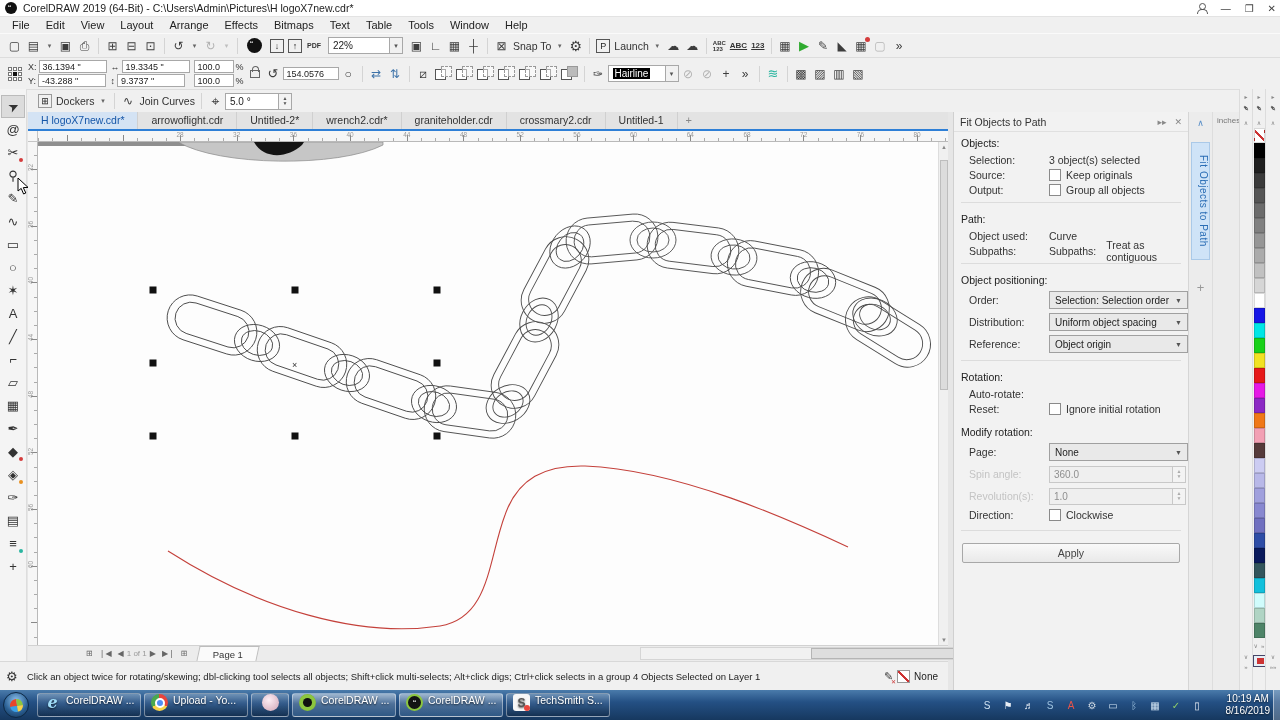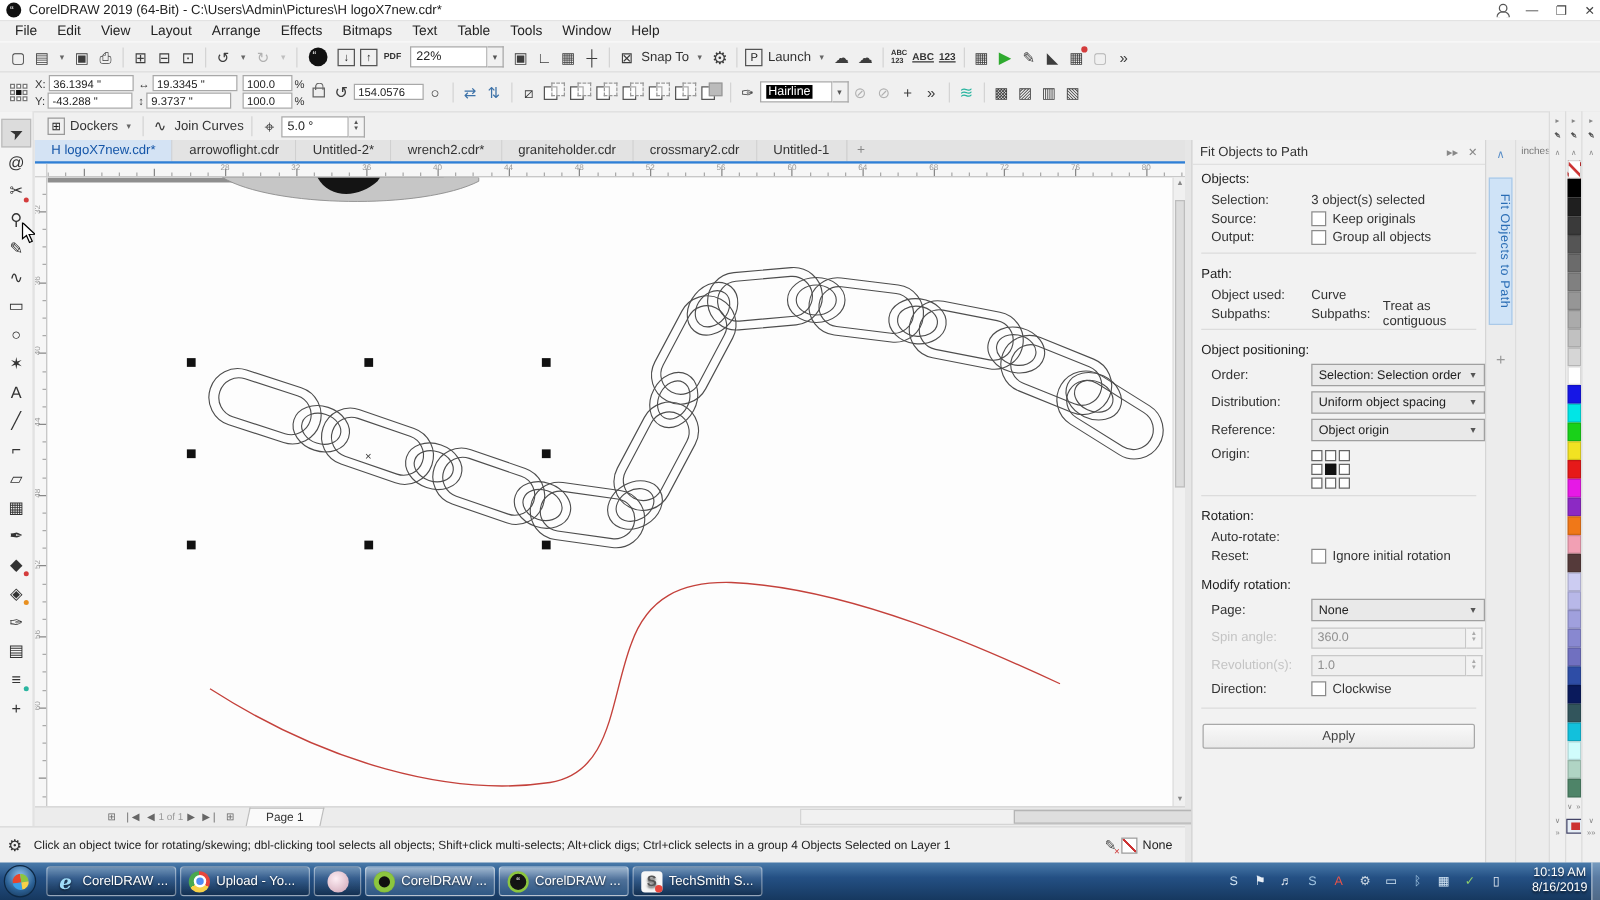--- a/index.html
+++ b/index.html
@@ -135,21 +135,21 @@
   .pal-eye{font-size:8px;color:#555;height:13px;line-height:13px;display:block;transform:rotate(45deg)}
   .swatch{width:11px;height:15px;margin:0 auto;border-bottom:1px solid #fff;border:1px solid rgba(0,0,0,.15)}
   .swatch.none-sw{background:#fff;background-image:linear-gradient(45deg,transparent 44%,#cc3333 44%,#cc3333 56%,transparent 56%)}
   .mon-ic{width:15px;height:12px;border:1px solid #446;background:#e6eef6;position:relative;margin:4px auto 0}
   .mon-ic::after{content:'';position:absolute;inset:2px 3px;background:#c33}
   
   #taskbar{position:absolute;left:0;top:690px;width:1280px;height:30px;background:linear-gradient(#4a7bab,#245084 40%,#16385f);display:flex;align-items:center}
   #start-orb{width:26px;height:26px;border-radius:50%;margin:0 8px 0 3px;background:radial-gradient(circle at 50% 32%,#8ec2ee,#2b6094 58%,#14304f);border:1px solid #0d2844;display:flex;align-items:center;justify-content:center;flex:none}
   #start-flag{width:13px;height:13px;border-radius:50%;overflow:hidden;display:grid;grid-template-columns:1fr 1fr;grid-template-rows:1fr 1fr;transform:rotate(-8deg)}
   #start-flag i{display:block}
-  .task-btn{height:24px;min-width:38px;width:104px;margin-right:3px;border:1px solid rgba(255,255,255,.4);border-radius:3px;background:linear-gradient(rgba(255,255,255,.25),rgba(255,255,255,.07) 45%,rgba(0,0,0,.2));display:flex;align-items:center;gap:5px;padding:0 6px;color:#fff;font-size:10.5px;text-shadow:0 1px 2px rgba(0,0,0,.7);overflow:hidden;white-space:nowrap}
+  .task-btn{height:24px;min-width:38px;width:104px;margin-right:3px;border:1px solid rgba(255,255,255,.4);border-radius:3px;background:linear-gradient(rgba(255,255,255,.25),rgba(255,255,255,.07) 45%,rgba(0,0,0,.2));display:flex;align-items:flex-start;gap:5px;padding:0 6px;color:#fff;font-size:10.5px;text-shadow:0 1px 2px rgba(0,0,0,.7);overflow:hidden;white-space:nowrap}
   .task-btn.active{background:linear-gradient(rgba(255,255,255,.5),rgba(255,255,255,.2) 45%,rgba(90,140,190,.35))}
   .task-btn.icononly{width:38px;justify-content:center}
   .ai{width:17px;height:17px;display:flex;align-items:center;justify-content:center;border-radius:3px;position:relative;flex:none}
   .ai.internet-explorer::before{content:'e';font-family:"DejaVu Serif",serif;font-style:italic;font-weight:bold;font-size:16px;color:#9fdcf8}
   .ai.chrome{background:conic-gradient(#e8453c 0 33%,#f7d148 0 66%,#4aa84e 0);border-radius:50%}
   .ai.chrome::before{content:'';width:6px;height:6px;background:#4f8df5;border:2px solid #fff;border-radius:50%}
   .ai.utility{background:radial-gradient(circle at 40% 35%,#fdeef4,#cfa3b4);border-radius:50%}
   .ai.coreldraw{background:radial-gradient(circle,#8cc63f 62%,#4f7d26);border-radius:50%}
   .ai.coreldraw::before{content:'';width:9px;height:9px;background:#101010;border-radius:50%}
   .ai.coreldraw-dark{background:#141414;border:2px solid #8cc63f;border-radius:50%}
@@ -744,34 +744,20 @@
         <span class="arr">▼</span>
       </span>
     </div>
   <div class="drow tall">
       <span class="dlabel">Reference:</span>
       <span class="dsel">
         <span>Object origin</span>
         <span class="arr">▼</span>
       </span>
     </div>
-  <div class="drow" style="height:36px;align-items:flex-start;padding-top:2px">
-      <span class="dlabel">Origin:</span>
-    <span class="origin-grid">
-        <i class="og"></i>
-        <i class="og"></i>
-        <i class="og"></i>
-        <i class="og"></i>
-        <i class="og c"></i>
-        <i class="og"></i>
-        <i class="og"></i>
-        <i class="og"></i>
-        <i class="og"></i>
-      </span>
-  </div>
   <div class="ddiv"></div>
   <div class="dhead">Rotation:</div>
   <div class="drow">
       <span class="dlabel">Auto-rotate:</span>
     </div>
   <div class="drow">
       <span class="dlabel">Reset:</span>
       <span class="chk"></span>
       <span class="dval">Ignore initial rotation</span>
     </div>

